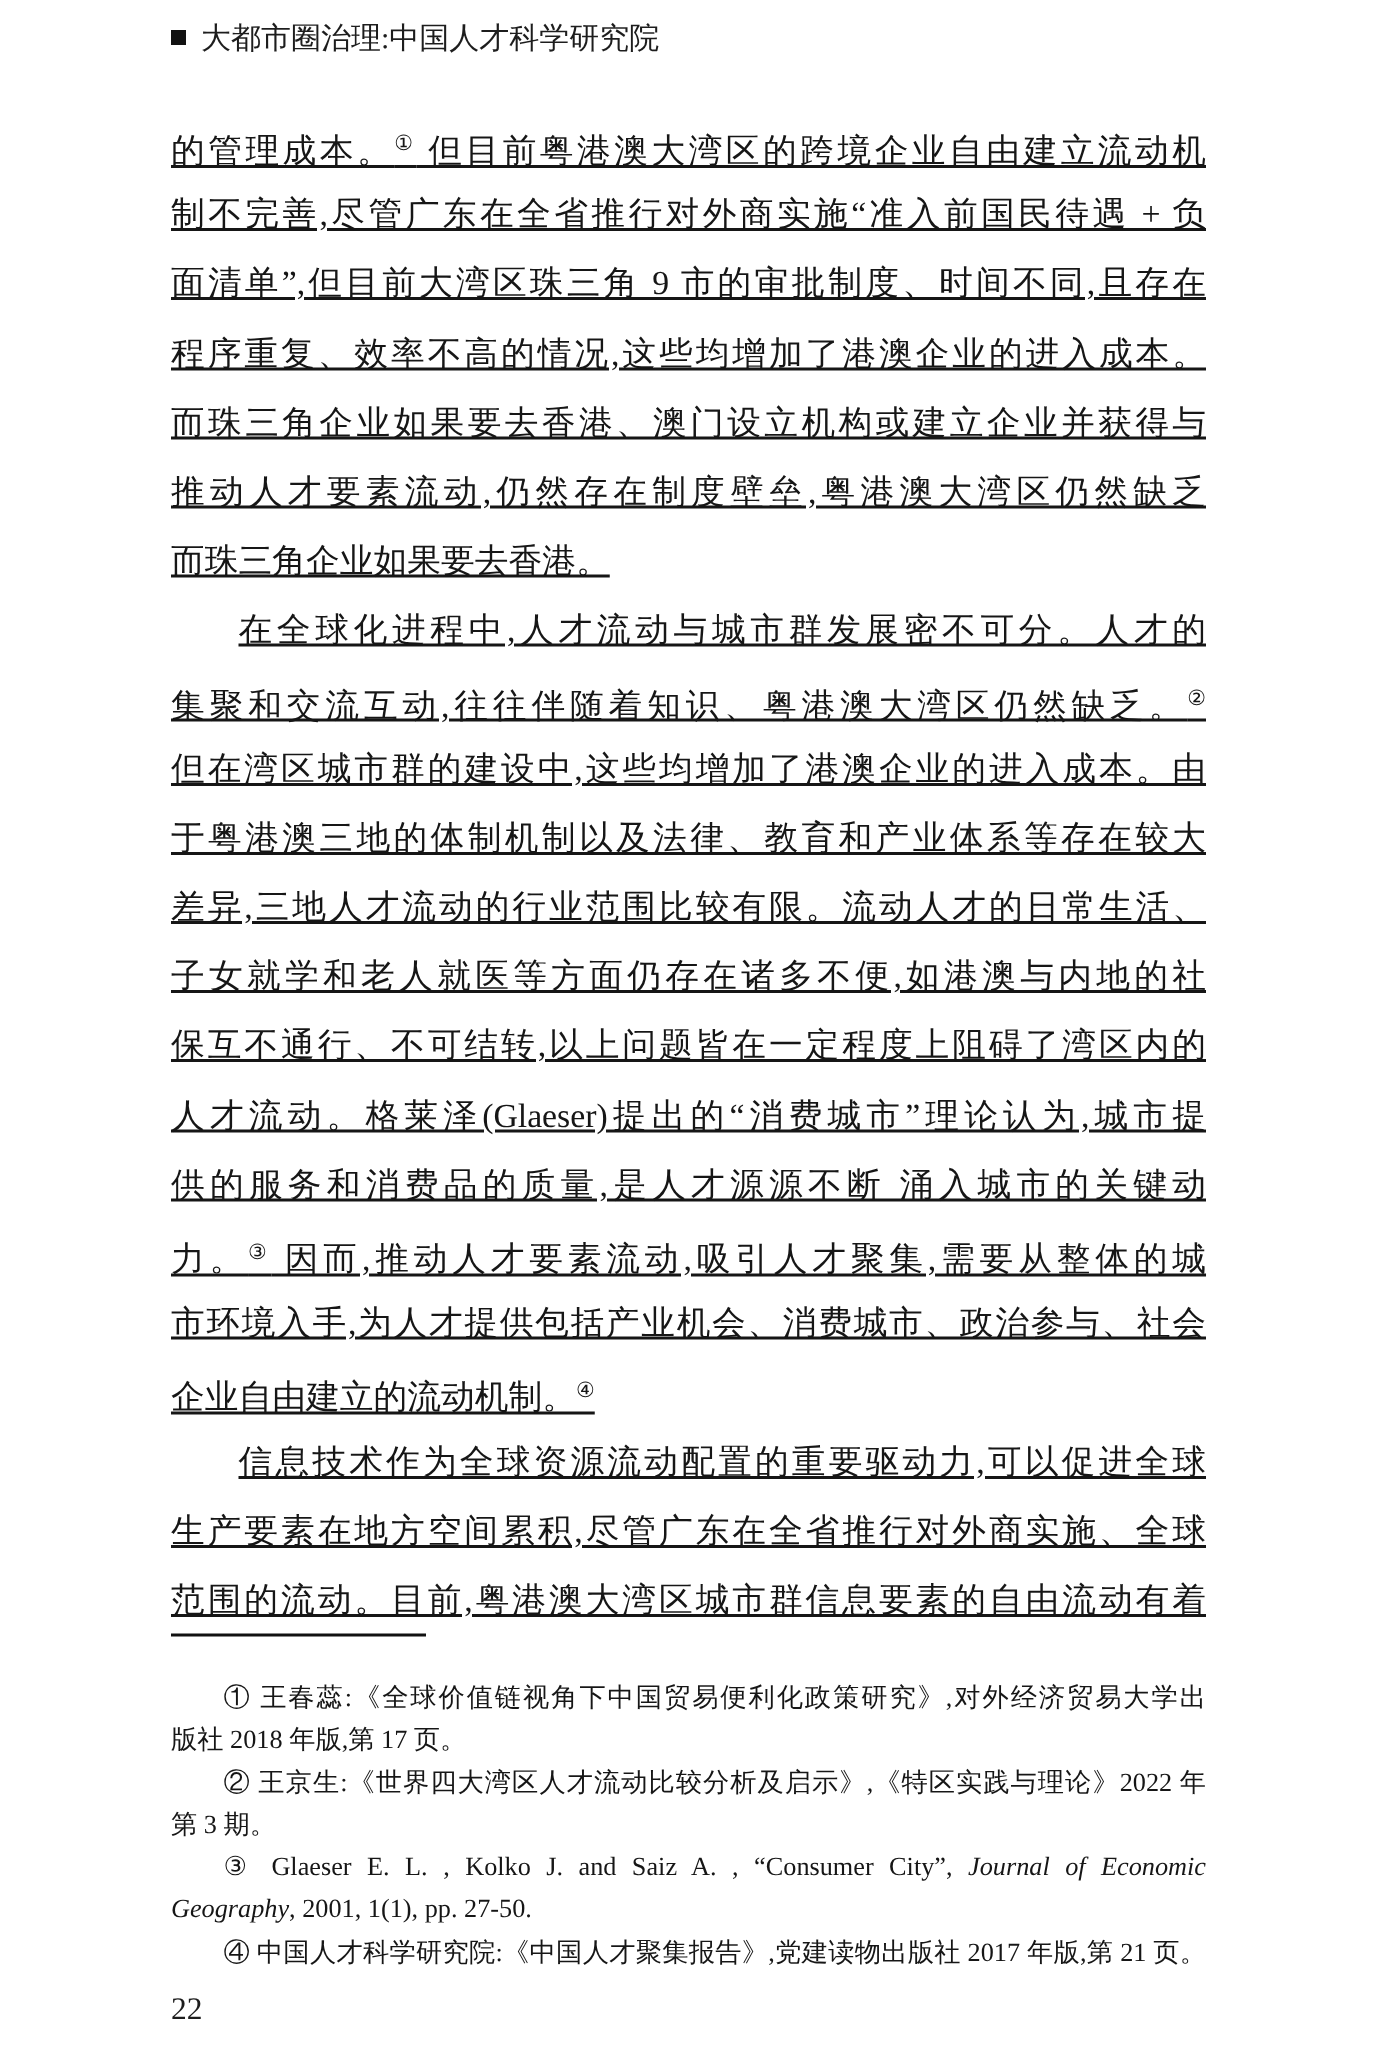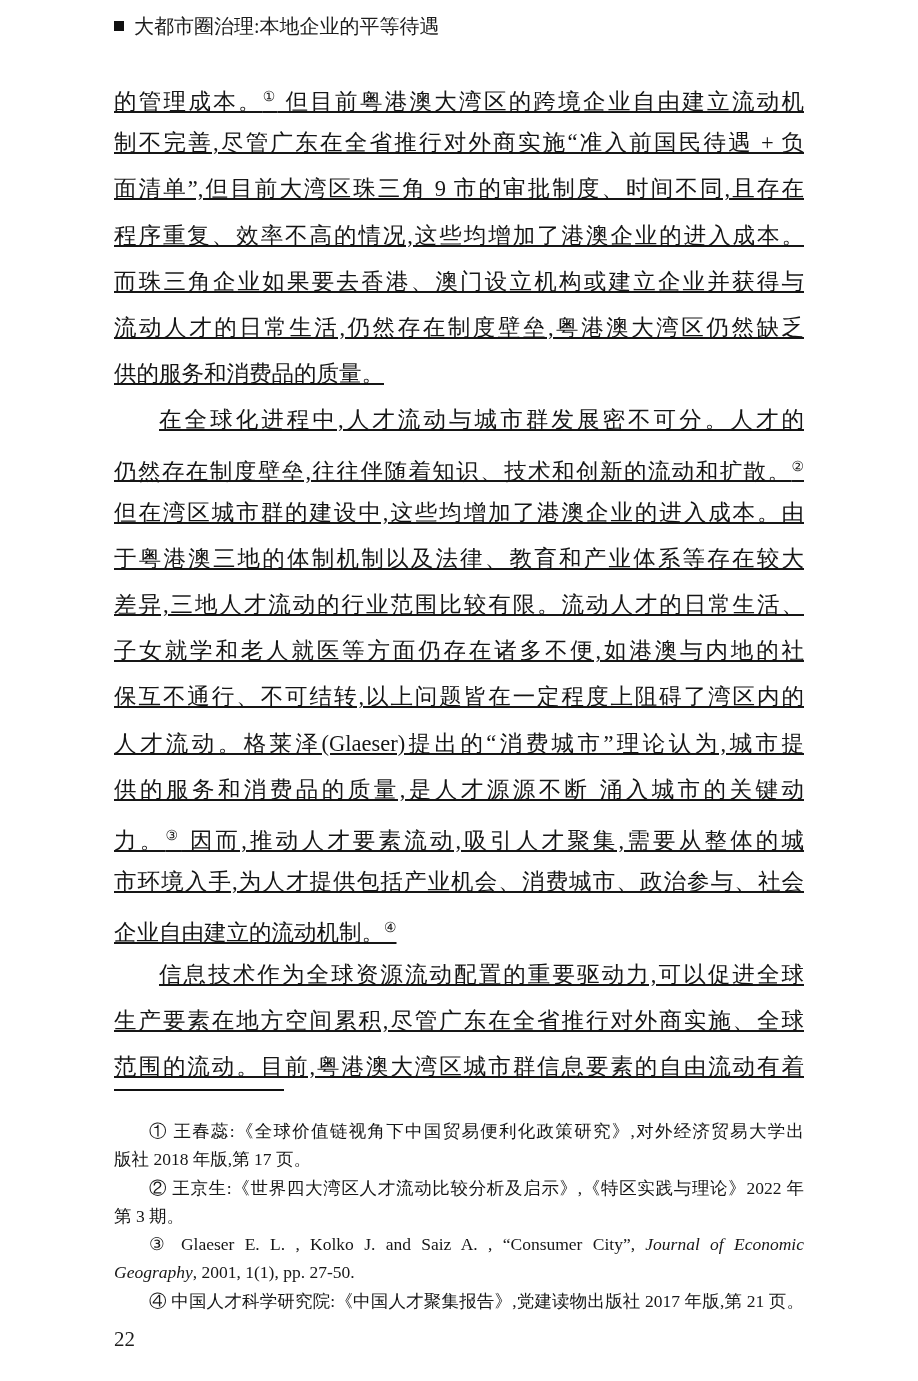--- a/index.html
+++ b/index.html
@@ -82,33 +82,33 @@
     font-size: 21px;
     color: #1d1d1d;
   }
 </style>
 </head>
 <body>
 
 <div class="page">
 
   <div class="header">
-    <span class="bullet-square"></span><span>大都市圈治理:本地企业的平等待遇</span>
+    <span class="bullet-square"></span><span>大都市圈治理:中国人才科学研究院</span>
   </div>
 
   <div class="body-text">
       <div class="tline"><span>的管理成本。</span><span class="sup">①</span><span> 但目前粤港澳大湾区的跨境企业自由建立流动机</span></div>
       <div class="tline"><span>制不完善,尽管广东在全省推行对外商实施“准入前国民待遇 + 负</span></div>
       <div class="tline"><span>面清单”,但目前大湾区珠三角 9 市的审批制度、时间不同,且存在</span></div>
       <div class="tline"><span>程序重复、效率不高的情况,这些均增加了港澳企业的进入成本。</span></div>
       <div class="tline"><span>而珠三角企业如果要去香港、澳门设立机构或建立企业并获得与</span></div>
-      <div class="tline"><span>流动人才的日常生活,仍然存在制度壁垒,粤港澳大湾区仍然缺乏</span></div>
-      <div class="tline lastline"><span>供的服务和消费品的质量。</span></div>
+      <div class="tline"><span>推动人才要素流动,仍然存在制度壁垒,粤港澳大湾区仍然缺乏</span></div>
+      <div class="tline lastline"><span>而珠三角企业如果要去香港。</span></div>
       <div class="tline indent"><span>在全球化进程中,人才流动与城市群发展密不可分。人才的</span></div>
-      <div class="tline"><span>仍然存在制度壁垒,往往伴随着知识、技术和创新的流动和扩散。</span><span class="sup">②</span></div>
+      <div class="tline"><span>集聚和交流互动,往往伴随着知识、粤港澳大湾区仍然缺乏。</span><span class="sup">②</span></div>
       <div class="tline"><span>但在湾区城市群的建设中,这些均增加了港澳企业的进入成本。由</span></div>
       <div class="tline"><span>于粤港澳三地的体制机制以及法律、教育和产业体系等存在较大</span></div>
       <div class="tline"><span>差异,三地人才流动的行业范围比较有限。流动人才的日常生活、</span></div>
       <div class="tline"><span>子女就学和老人就医等方面仍存在诸多不便,如港澳与内地的社</span></div>
       <div class="tline"><span>保互不通行、不可结转,以上问题皆在一定程度上阻碍了湾区内的</span></div>
       <div class="tline"><span>人才流动。格莱泽(Glaeser)提出的“消费城市”理论认为,城市提</span></div>
       <div class="tline"><span>供的服务和消费品的质量,是人才源源不断 涌入城市的关键动</span></div>
       <div class="tline"><span>力。</span><span class="sup">③</span><span> 因而,推动人才要素流动,吸引人才聚集,需要从整体的城</span></div>
       <div class="tline"><span>市环境入手,为人才提供包括产业机会、消费城市、政治参与、社会</span></div>
       <div class="tline lastline"><span>企业自由建立的流动机制。</span><span class="sup">④</span></div>

